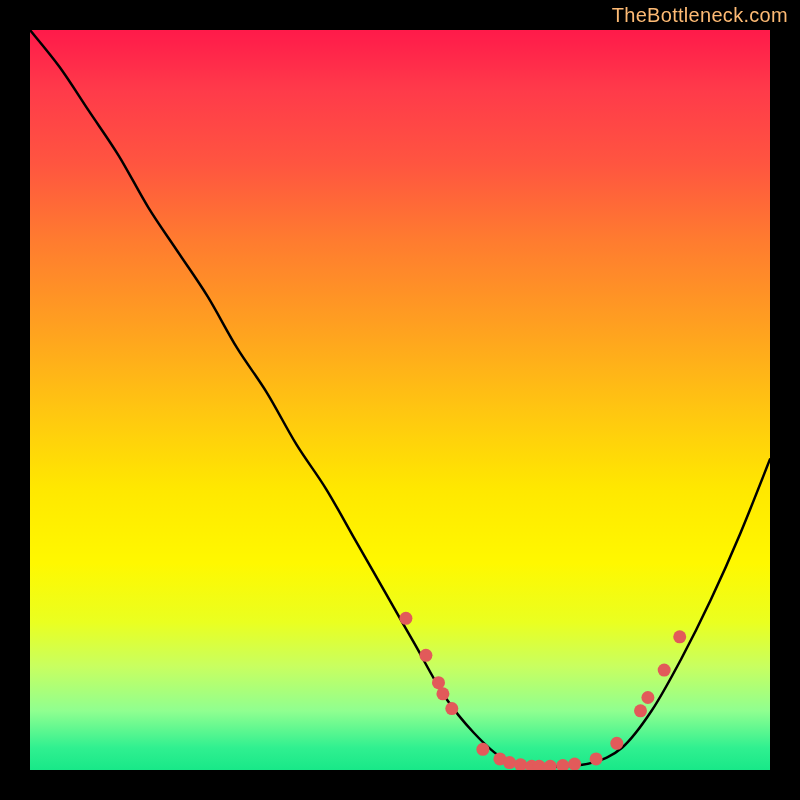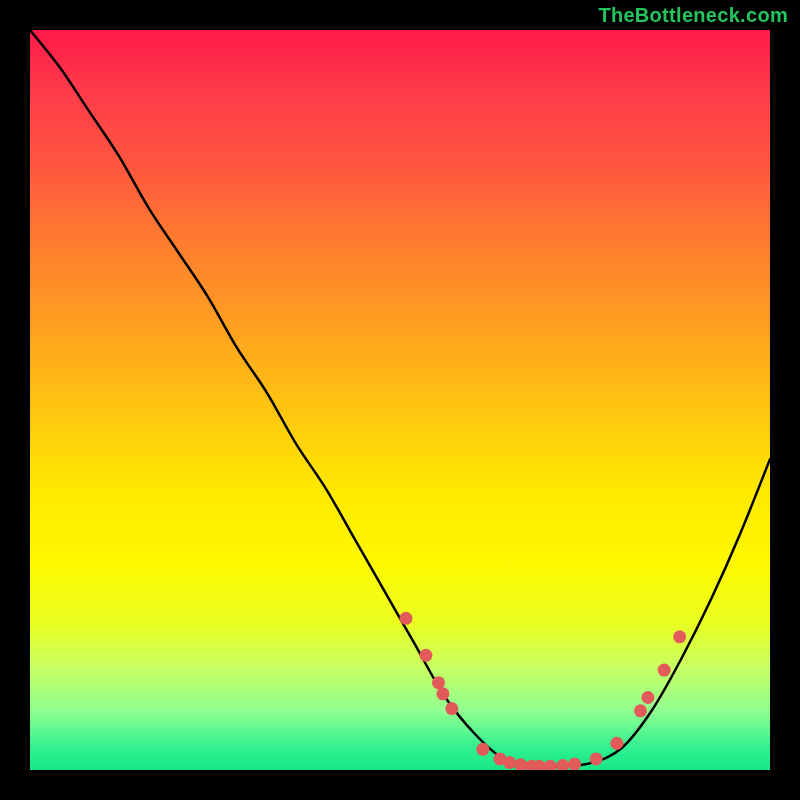--- a/index.html
+++ b/index.html
@@ -1,17 +1,17 @@
 <!DOCTYPE html>
 <html><head>
 <meta charset="utf-8">
 <style>
   * { margin: 0; padding: 0; box-sizing: border-box; }
   body { width: 800px; height: 800px; background: #000; position: relative; font-family: Arial, sans-serif; }
-  .watermark { position: absolute; top: 4px; right: 12px; color: #22c55e; font-size: 20px; font-weight: 700; z-index: 10; letter-spacing: 0.3px; }
+  .watermark { position: absolute; top: 4px; right: 12px; color: #fdba74; font-size: 20px; font-weight: 400; z-index: 10; letter-spacing: 0.3px; }
   .plot-area { position: absolute; left: 30px; top: 30px; width: 740px; height: 740px; }
   .gradient-bg { position: absolute; inset: 0; background: linear-gradient(to bottom,
       #ff1a4a 0%,
       #ff3a4a 8%,
       #ff5540 18%,
       #ff7a30 28%,
       #ffa020 40%,
       #ffc810 52%,
       #ffe800 62%,
       #fff800 72%,

